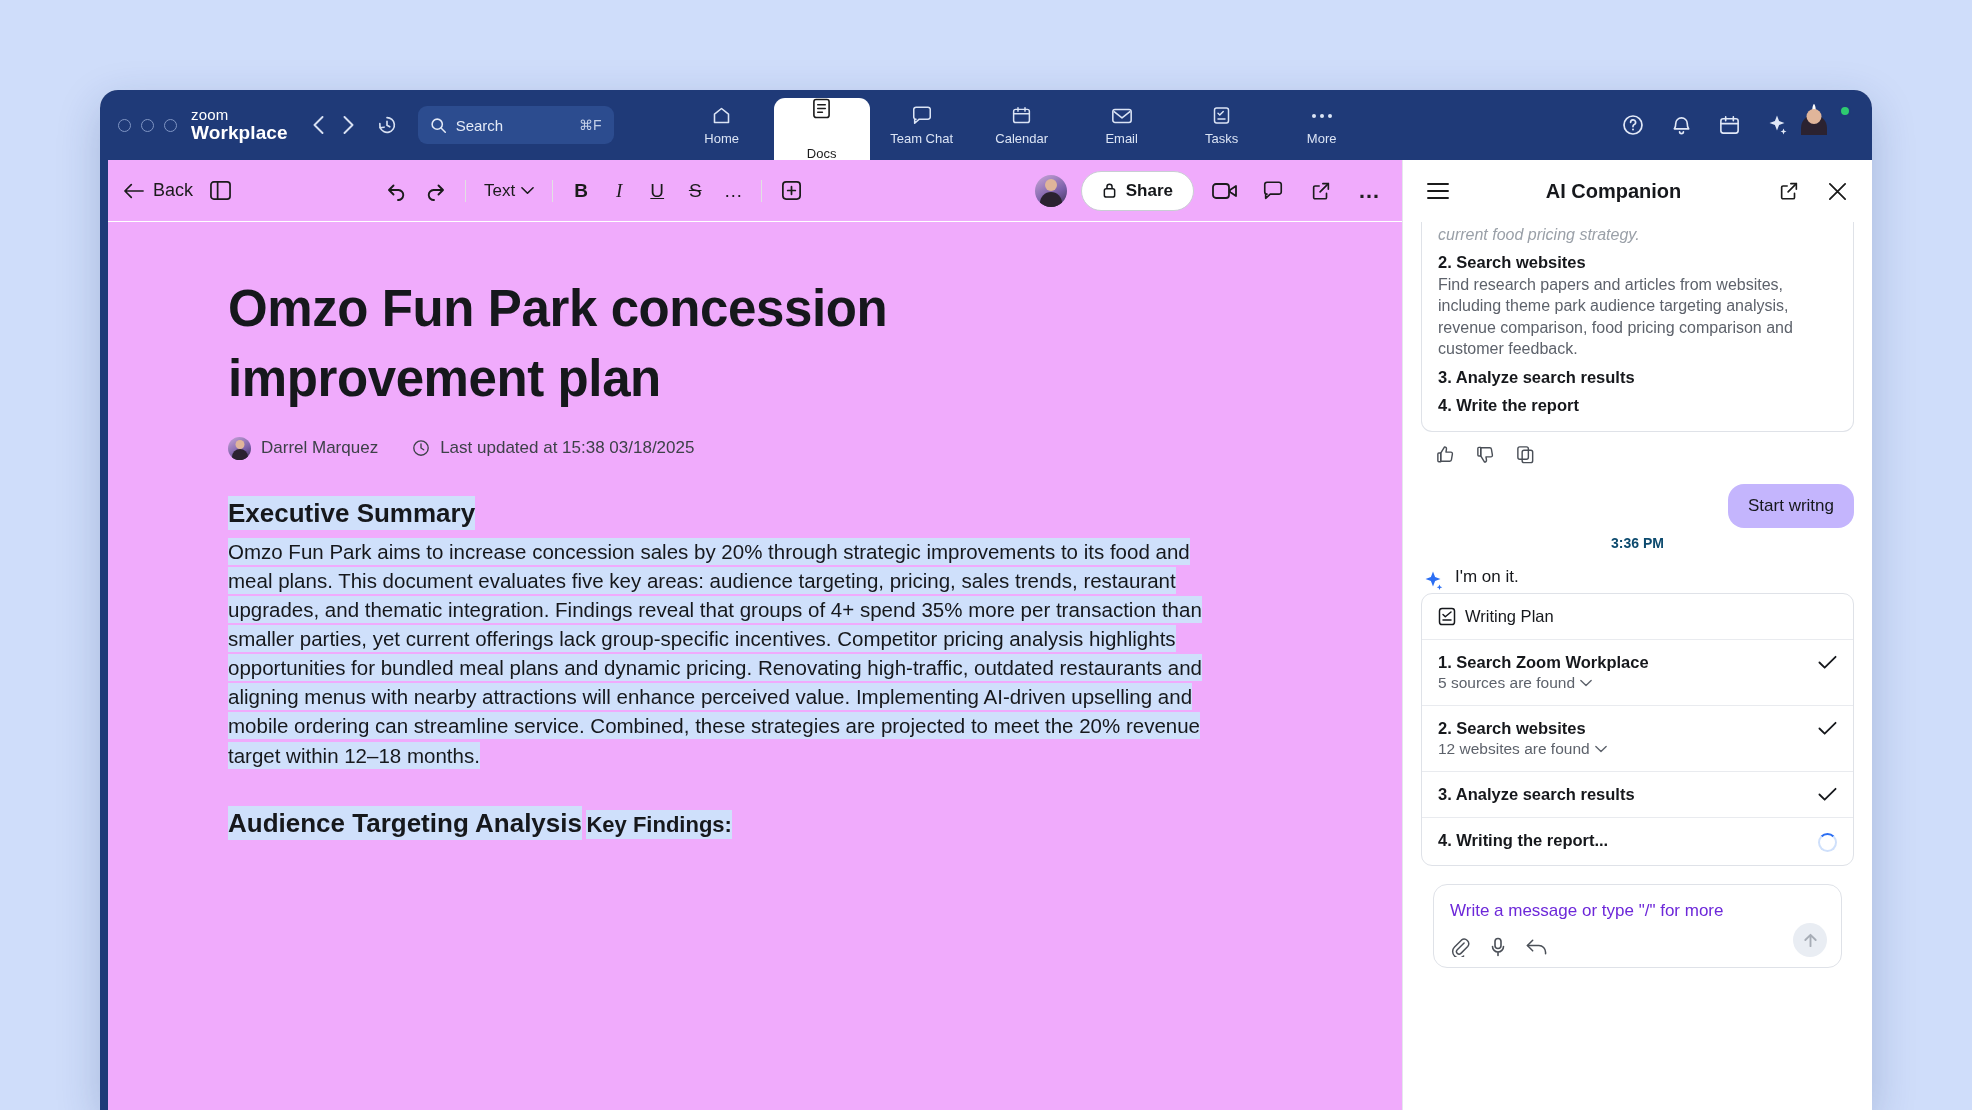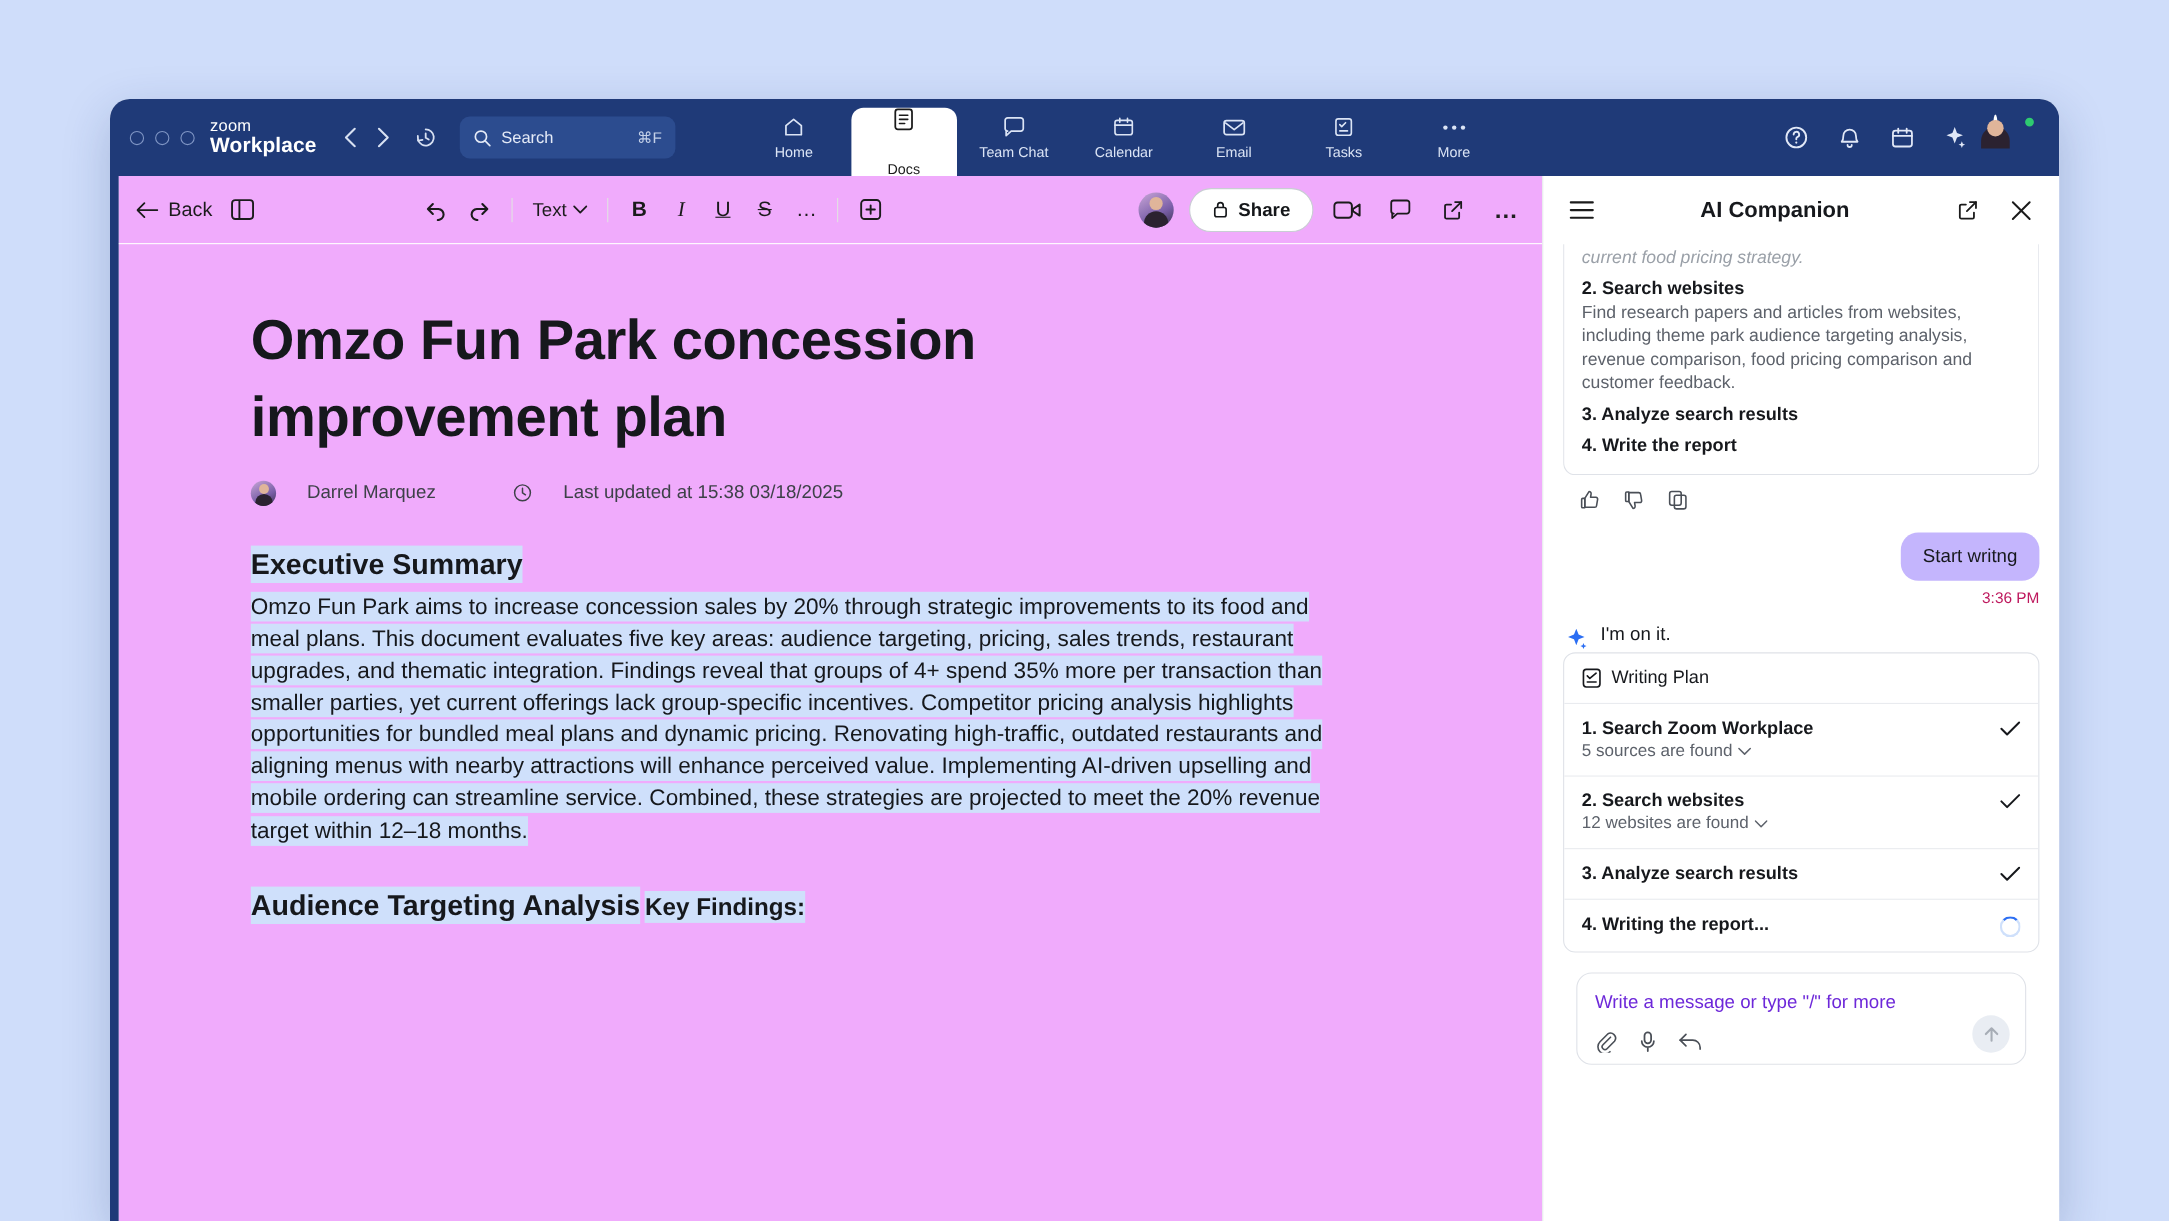--- a/index.html
+++ b/index.html
@@ -124,21 +124,21 @@
   .mini-avatar { width: 32px; height: 32px; border-radius: 50%;
     background: linear-gradient(150deg,#caa7d8,#7a5fa8 60%,#3b3050); position: relative; overflow: hidden; }
   .mini-avatar::after{content:"";position:absolute;left:50%;top:55%;transform:translateX(-50%);width:22px;height:16px;border-radius:11px 11px 0 0;background:#2b2230;}
   .mini-avatar::before{content:"";position:absolute;left:50%;top:15%;transform:translateX(-50%);width:12px;height:12px;border-radius:50%;background:#e0b59a;z-index:2;}
 
   .doc { flex: 1; overflow: hidden; padding: 52px 120px 0 120px; }
   .doc h1 {
     font-size: 51px; line-height: 1.38; font-weight: 700; color: #16181c;
     letter-spacing: -.4px; max-width: 900px;
   }
-  .meta { display: flex; align-items: center; gap: 28px; margin-top: 22px; font-size: 17px; color: #3d4148; }
+  .meta { display: flex; align-items: center; gap: 10px; margin-top: 22px; font-size: 17px; color: #3d4148; }
   .meta .tiny-avatar { width: 23px; height: 23px; border-radius: 50%;
     background: linear-gradient(150deg,#caa7d8,#7a5fa8 60%,#3b3050); position: relative; overflow: hidden; }
   .meta .tiny-avatar::after{content:"";position:absolute;left:50%;top:55%;transform:translateX(-50%);width:16px;height:12px;border-radius:8px 8px 0 0;background:#2b2230;}
   .meta .tiny-avatar::before{content:"";position:absolute;left:50%;top:14%;transform:translateX(-50%);width:9px;height:9px;border-radius:50%;background:#e0b59a;z-index:2;}
   .meta .sep { width: 14px; }
   .doc h2 { font-size: 26px; font-weight: 700; color: #16181c; margin-top: 36px; display: inline-block; padding: 2px 0; }
   .doc p.para { font-size: 20.5px; line-height: 1.42; color: #16181c; margin-top: 6px; max-width: 1010px; }
   .doc h3 { font-size: 22px; font-weight: 700; color: #16181c; margin-top: 14px; display: inline-block; }
   .hl-block { display: inline; box-decoration-break: clone; -webkit-box-decoration-break: clone; background: #cfe0fb; padding: 2px 0; }
 
@@ -171,21 +171,21 @@
   .react { width: 22px; height: 22px; }
 
   .userbubble {
     margin: 18px 0 0 auto;
     width: fit-content;
     background: #c4b5fd;
     border-radius: 16px;
     padding: 12px 20px;
     font-size: 17px; color: #16181c;
   }
-  .stamp { text-align: right; font-size: 14px; color: #be185d; margin-top: 7px; }
+  .stamp { text-align: center; font-size: 14px; color: #0c4a6e; margin-top: 7px; font-weight: bold; }
 
   .airow { display: flex; align-items: flex-start; gap: 10px; margin-top: 16px; }
   .sparkle { color: #2b6ef3; font-size: 20px; line-height: 1; margin-top: 2px; }
   .airow .txt { font-size: 17px; color: #16181c; }
 
   .plan {
     border: 1px solid #dfe2e8; border-radius: 11px; overflow: hidden;
   }
   .plan-head {
     display: flex; align-items: center; gap: 9px;

